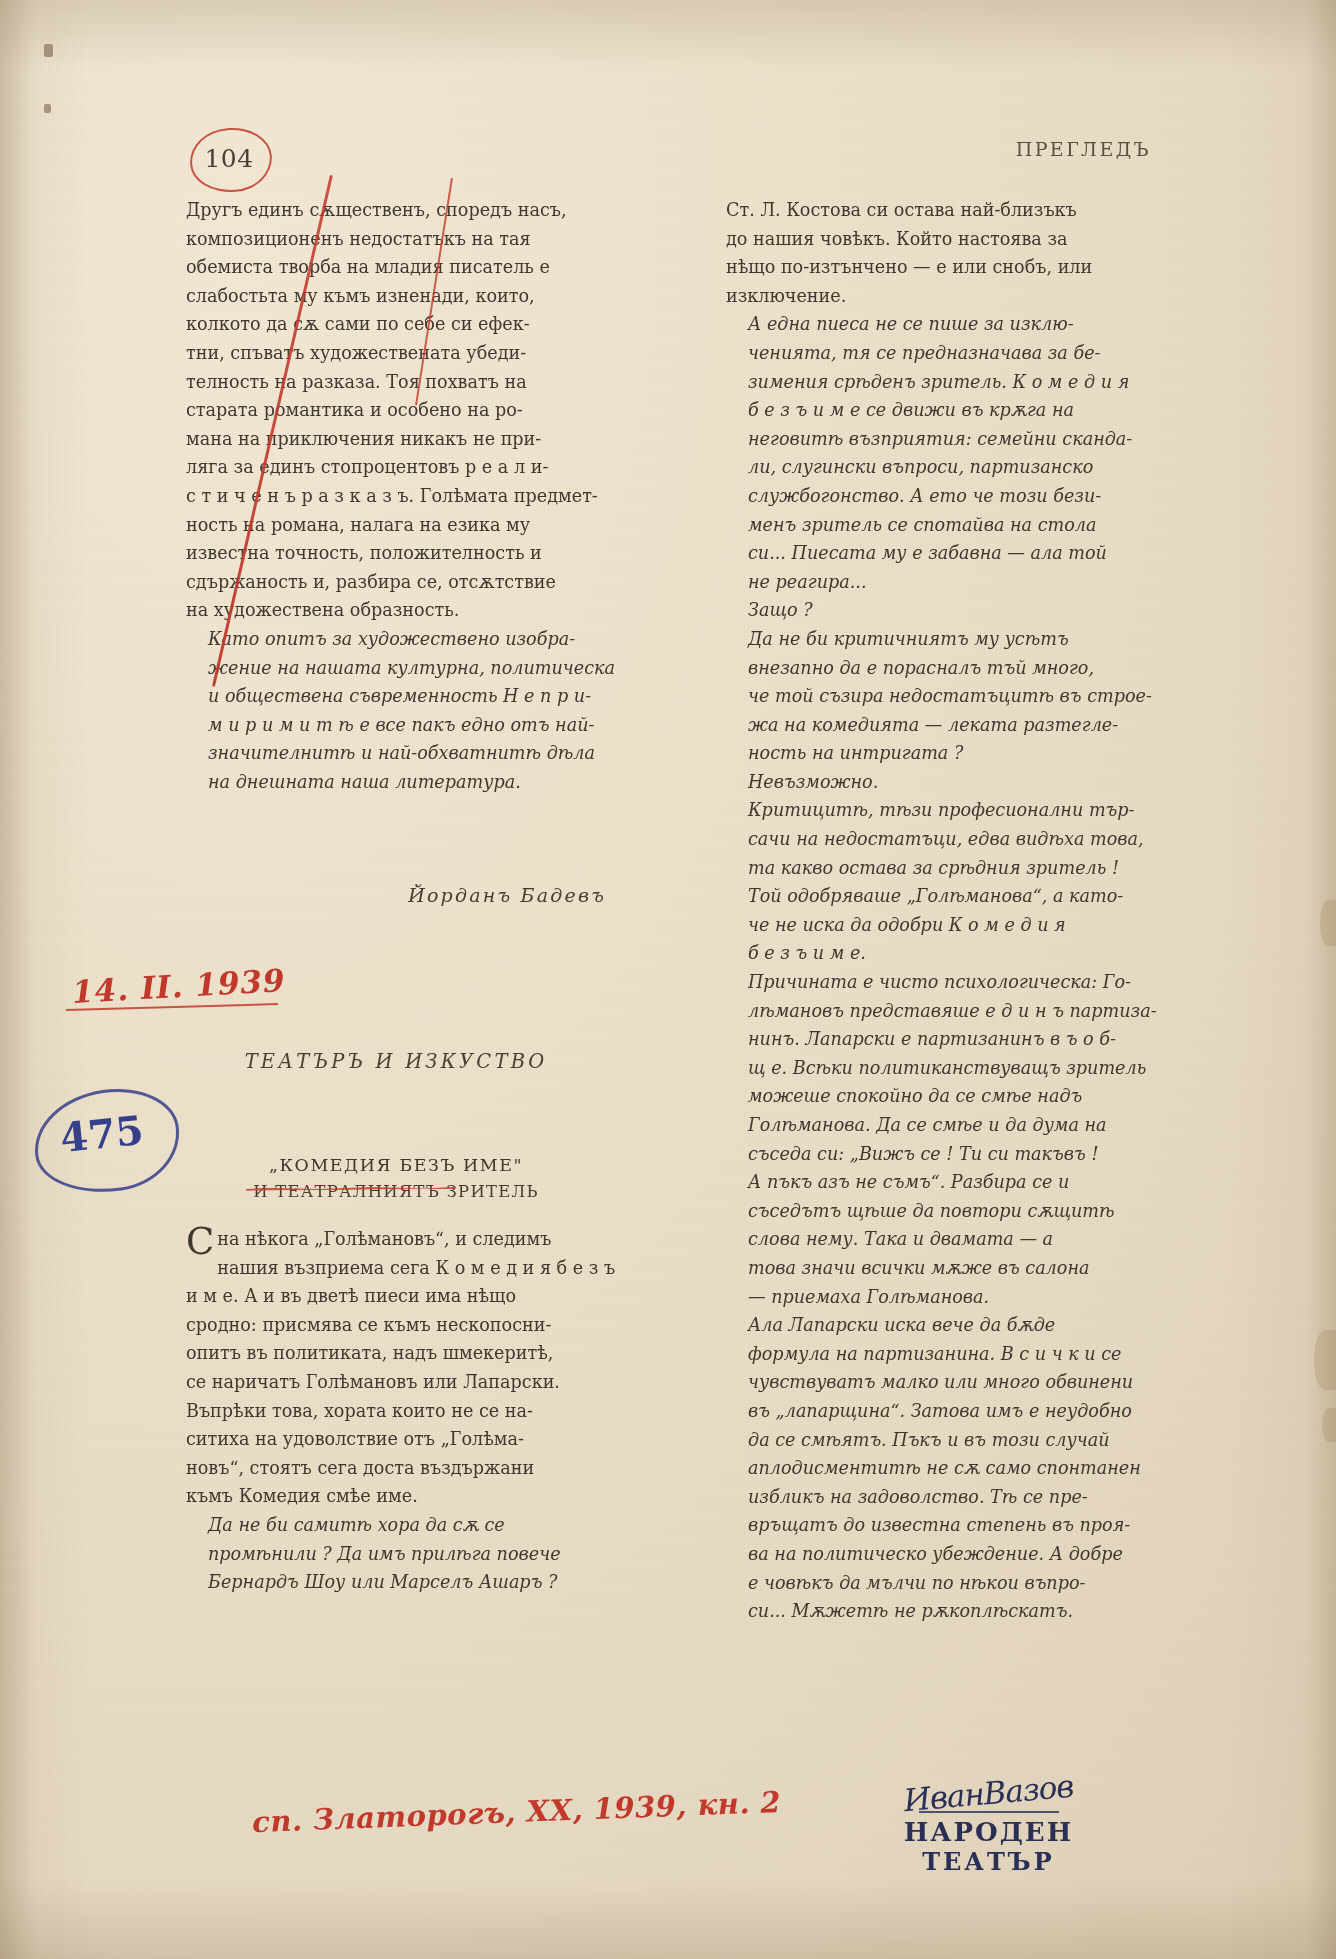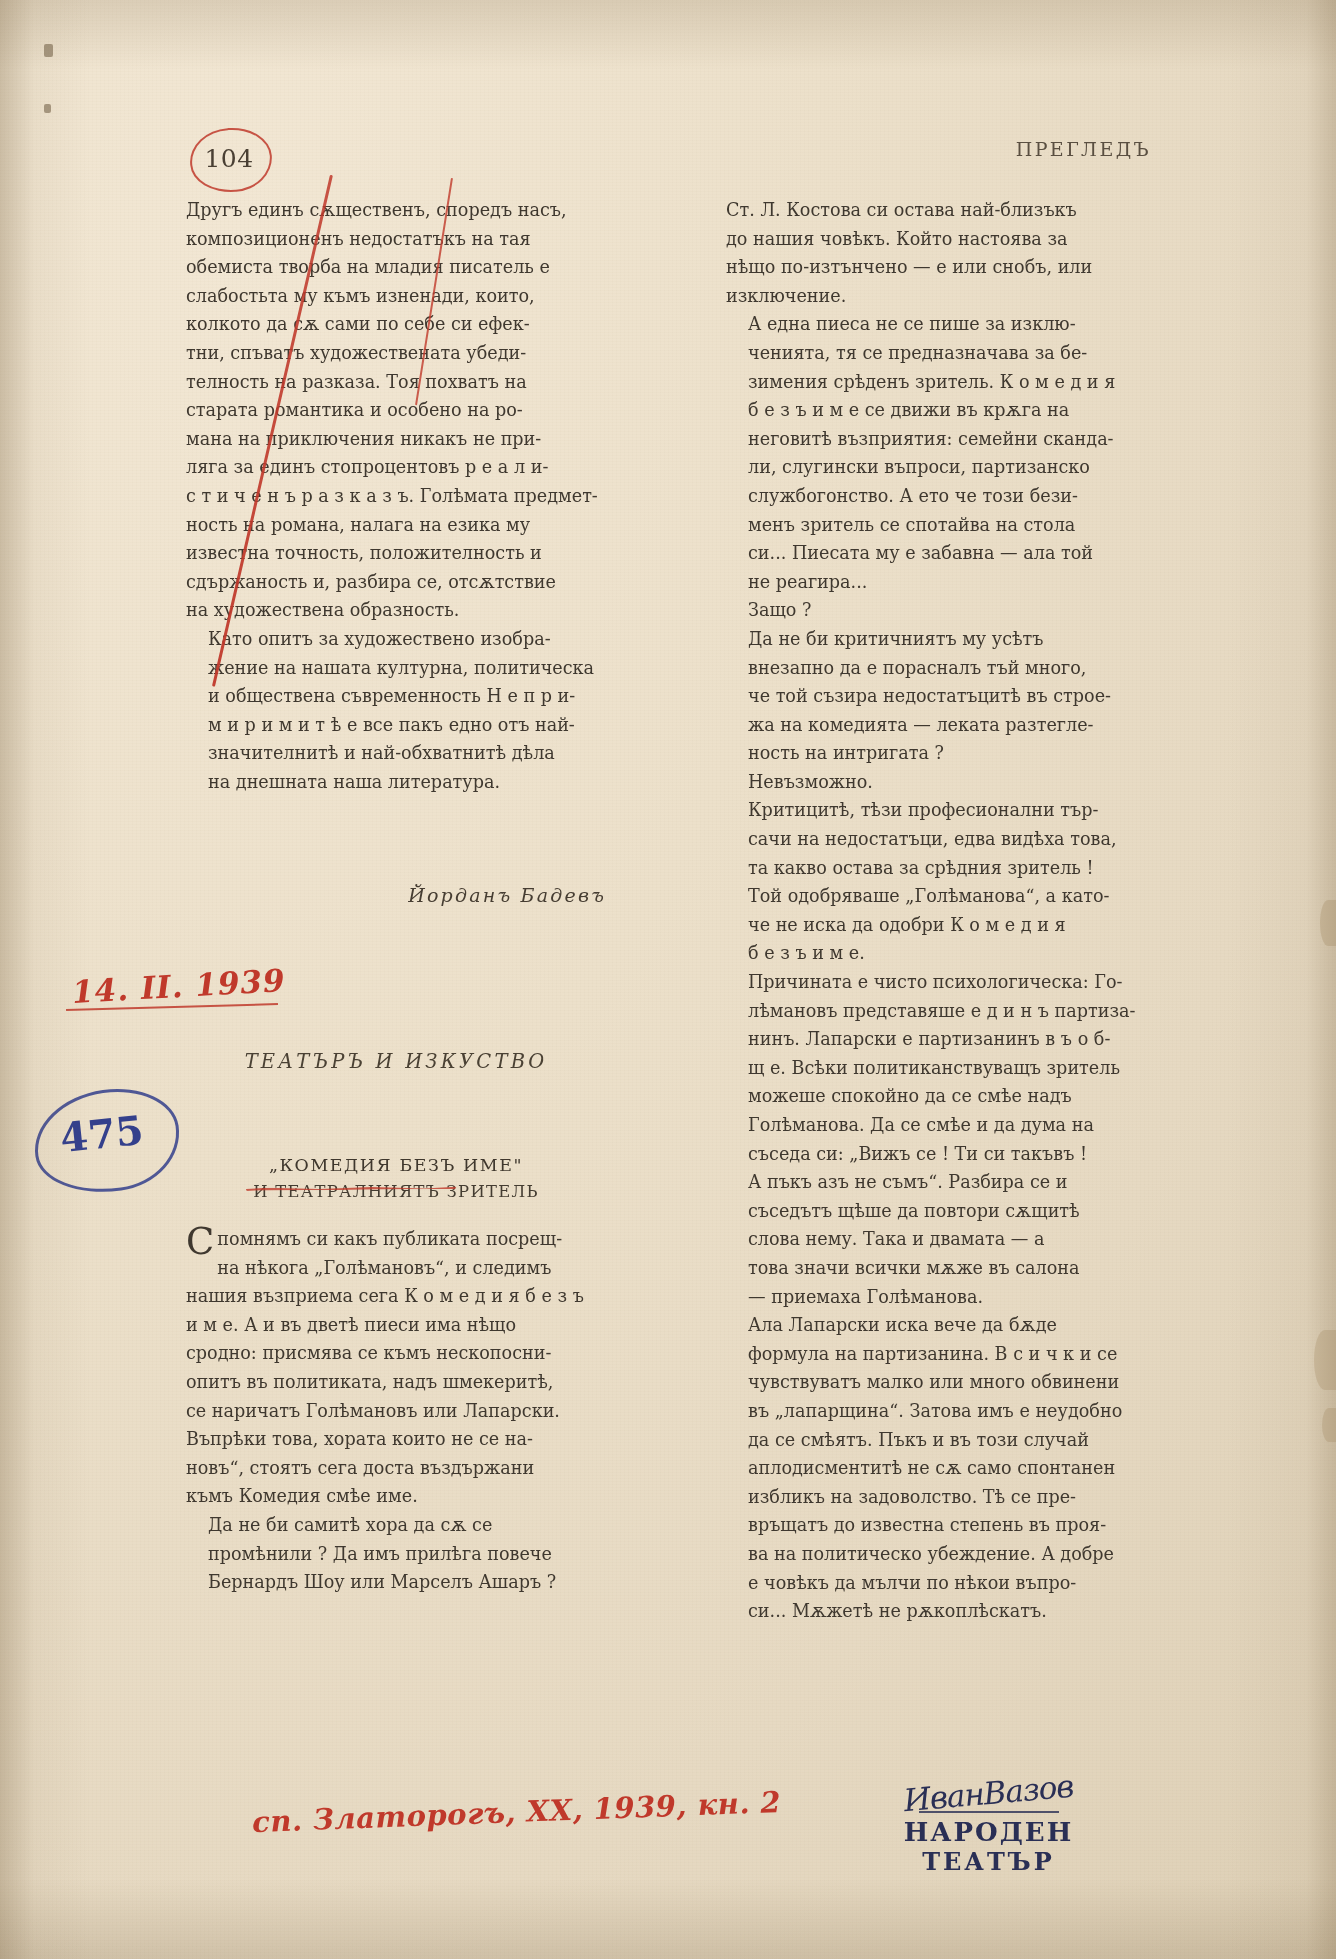--- a/index.html
+++ b/index.html
@@ -67,21 +67,21 @@
   .col{
     position:absolute;top:0;width:420px;
     color:#3f382f;
     font-size:17.6px;
     line-height:28.6px;
     text-align:justify;
   }
   #col-left{left:0;}
   #col-right{left:540px;}
   .col p{margin:0;}
-  .col p.ind{text-indent:22px;}
+  .col p.ind{text-indent:22px;font-style:italic;}
   .para-line{display:block;white-space:nowrap;}
   .dropcap{
     float:left;font-size:37px;line-height:30px;
     margin:2px 3px 0 0;color:#3f382f;
     font-family:"DejaVu Serif", serif;
   }
 
   
   #signature{
     position:absolute;left:186px;top:884px;width:420px;
@@ -322,28 +322,28 @@
     <div class="script">ИванВазов</div>
     <div id="stamp-rule"></div>
     <span class="l1">НАРОДЕН</span>
     <span class="l2">ТЕАТЪР</span>
   </div>
 
   <div id="vignette"></div>
 <div class="col" style="position: absolute; left: 186px; top: 1225px; width: 420px;">
       <p>
         <span class="dropcap">С</span>
-        <span class="para-line">помнямъ си какъ публиката посрещ-</span>
         <span class="para-line">на нѣкога „Голѣмановъ“, и следимъ</span>
         <span class="para-line">нашия възприема сега К о м е д и я  б е з ъ</span>
         <span class="para-line">и м е. А и въ дветѣ пиеси има нѣщо</span>
         <span class="para-line">сродно: присмява се къмъ нескопосни-</span>
         <span class="para-line">опитъ въ политиката, надъ шмекеритѣ,</span>
         <span class="para-line">се наричатъ Голѣмановъ или Лапарски.</span>
         <span class="para-line">Въпрѣки това, хората които не се на-</span>
+        <span class="para-line">ситиха на удоволствие отъ „Голѣма-</span>
         <span class="para-line">новъ“, стоятъ сега доста въздържани</span>
         <span class="para-line">къмъ Комедия смѣе име.</span>
       </p>
       <p class="ind">
         <span class="para-line">Да не би самитѣ хора да сѫ се</span>
         <span class="para-line">промѣнили ? Да имъ прилѣга повече</span>
         <span class="para-line">Бернардъ Шоу или Марселъ Ашаръ ?</span>
       </p>
       <p class="ind">
       </p>

